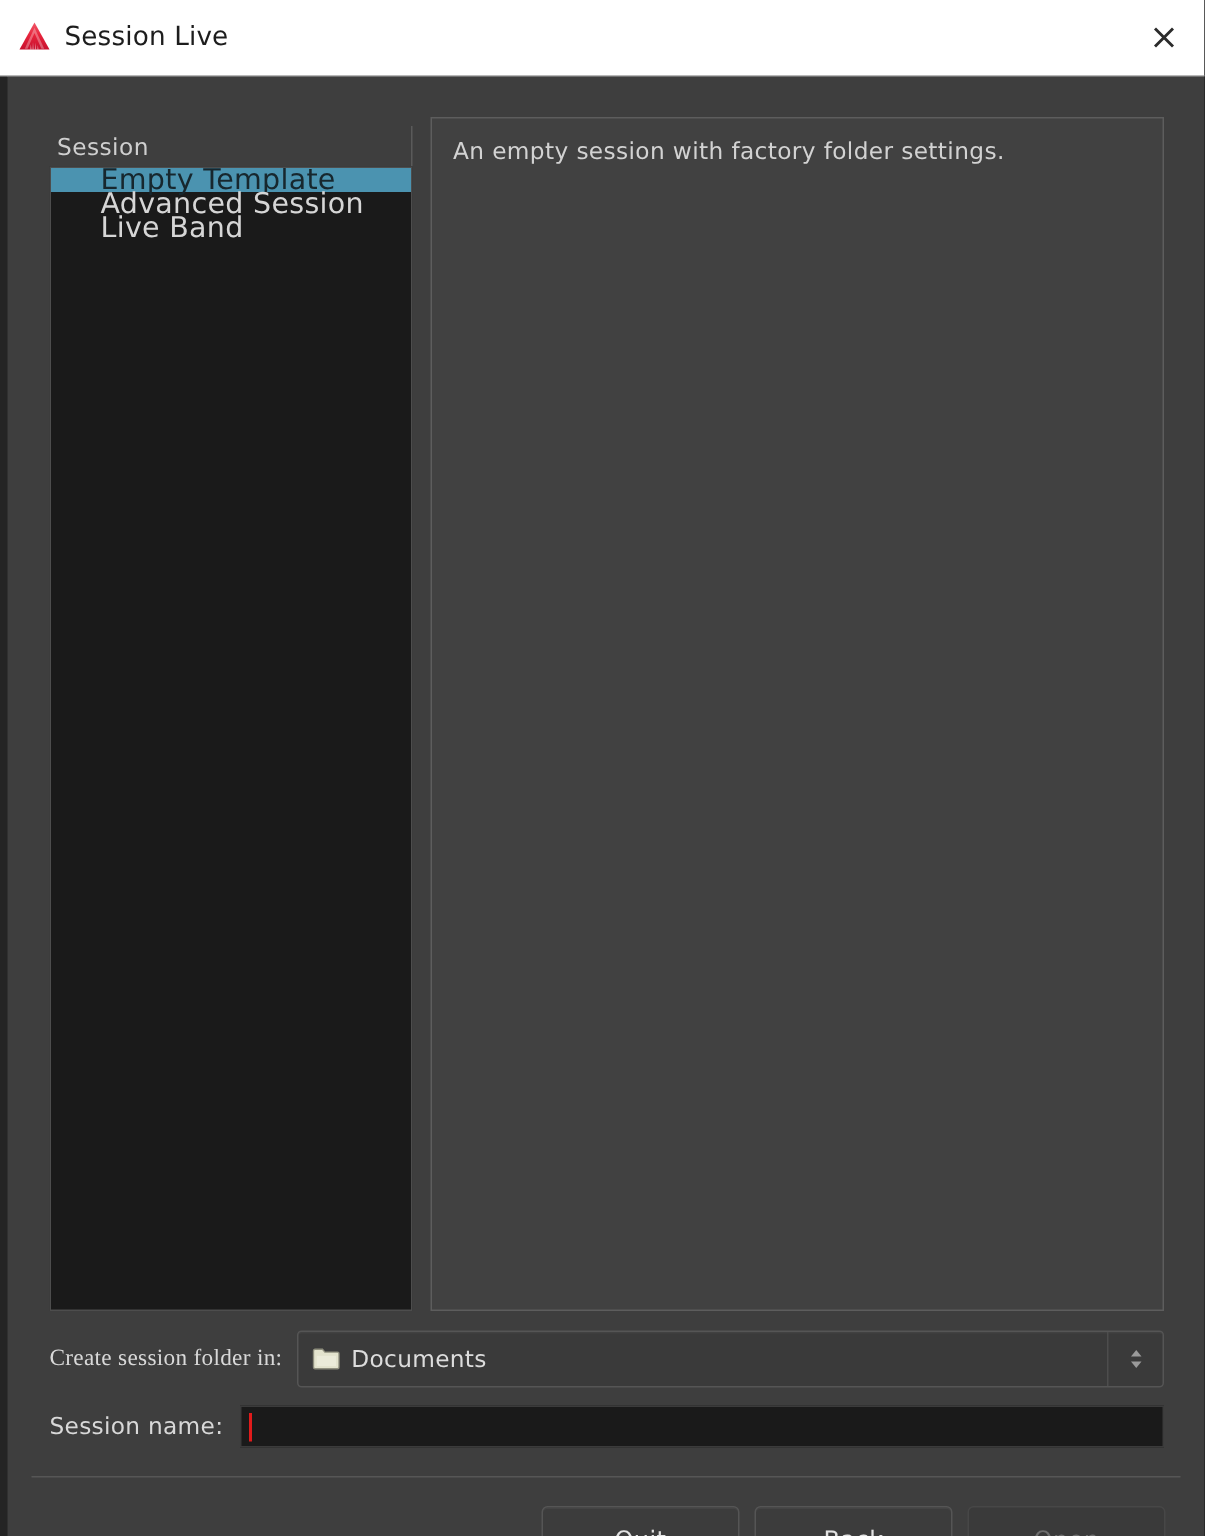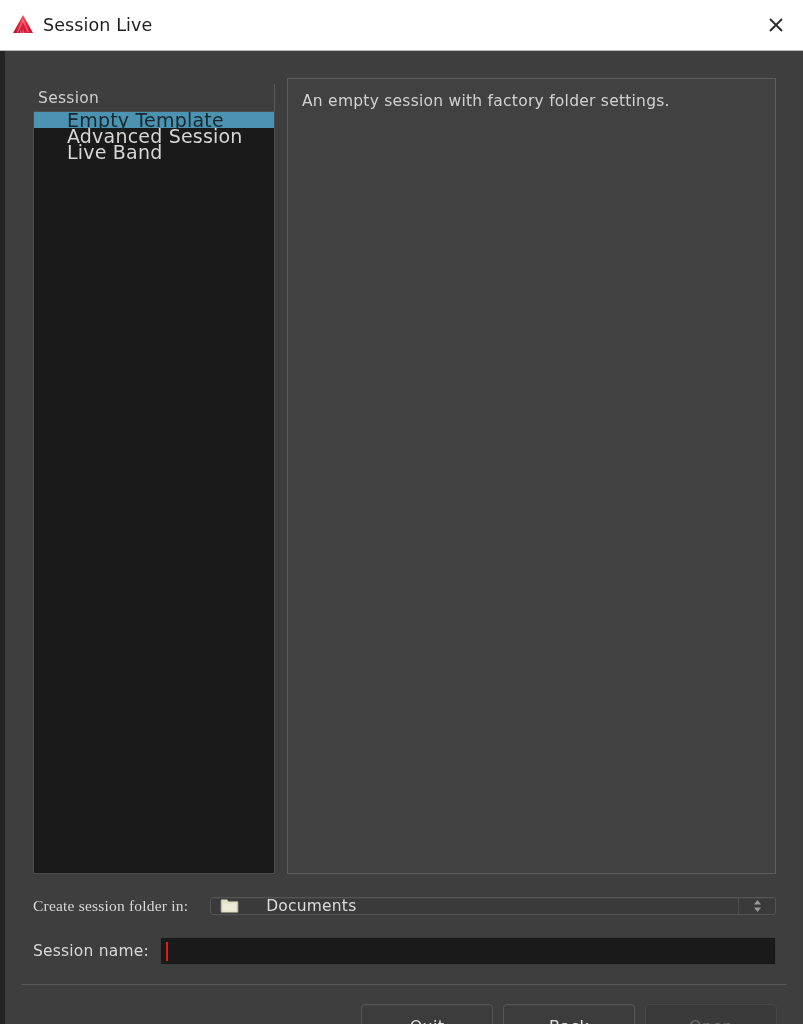--- a/index.html
+++ b/index.html
@@ -159,32 +159,31 @@
   }
   #folder-label {
     font-size: 15.5px;
     color: #d8d8d8;
     letter-spacing: 0.2px;
     white-space: nowrap;
     flex: 0 0 auto;
     font-family: Liberation Serif, serif;
   }
   #folder-combo {
-    margin-left: 22px;
+    margin-left: 10px;
     flex: 1 1 auto;
-    height: 18px;
+    height: 38px;
     background: #3a3a3a;
     border: 1px solid #555555;
     border-radius: 3px;
     box-sizing: border-box;
     display: flex;
     align-items: center;
     cursor: pointer;
     box-shadow: inset 0 1px 0 rgba(255,255,255,0.04);
-    gap: 20px;
   }
   #folder-icon {
     margin-left: 9px;
     margin-right: 7px;
     flex: 0 0 auto;
     display: block;
   }
   #folder-value {
     font-size: 15.5px;
     color: #dcdcdc;

